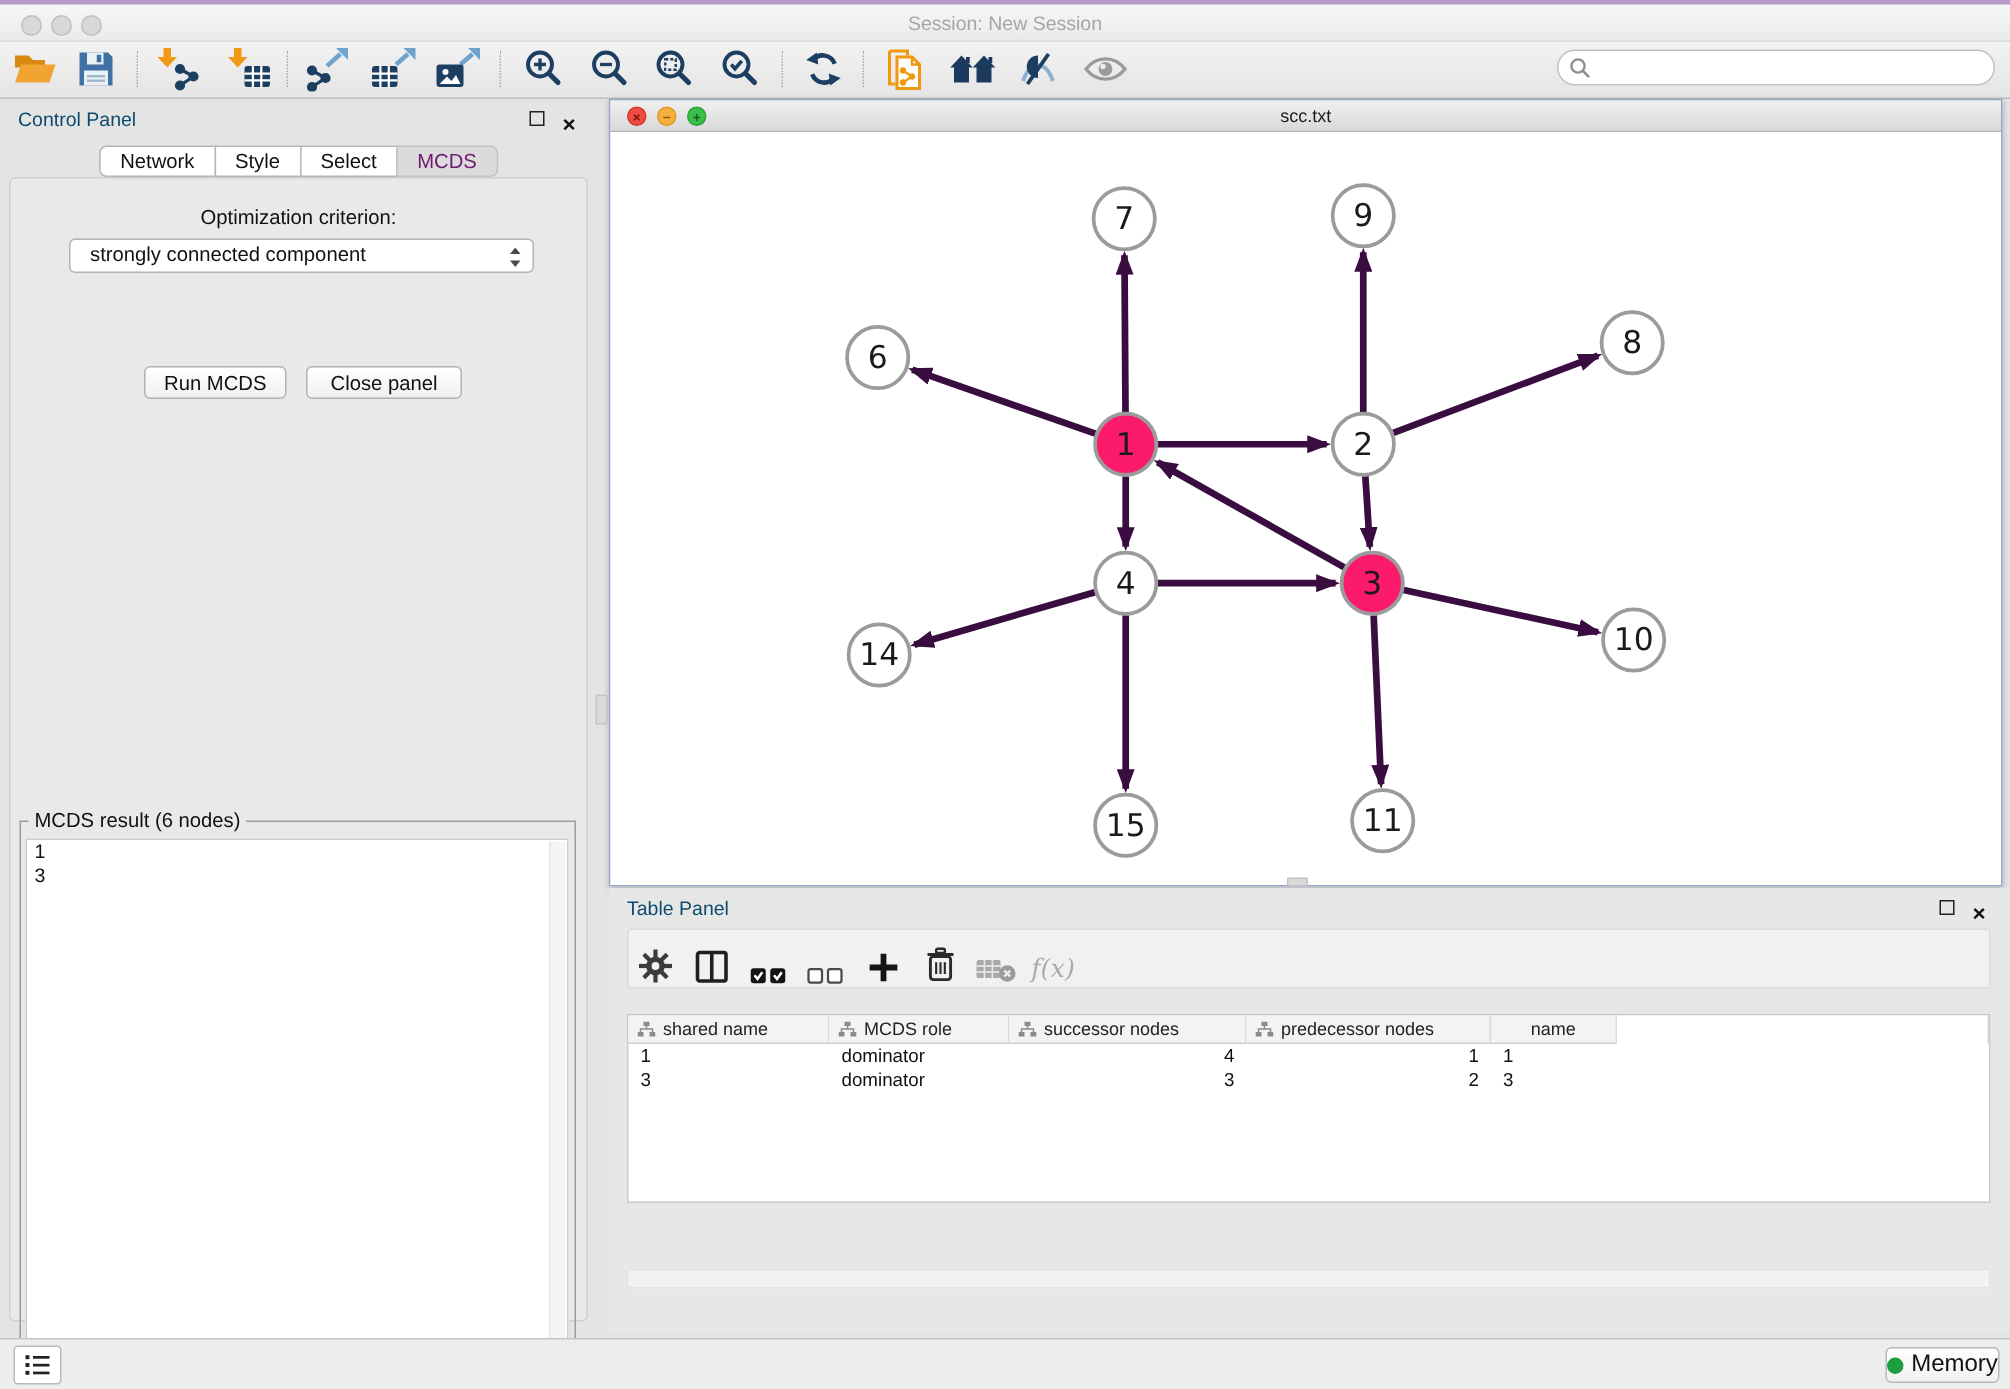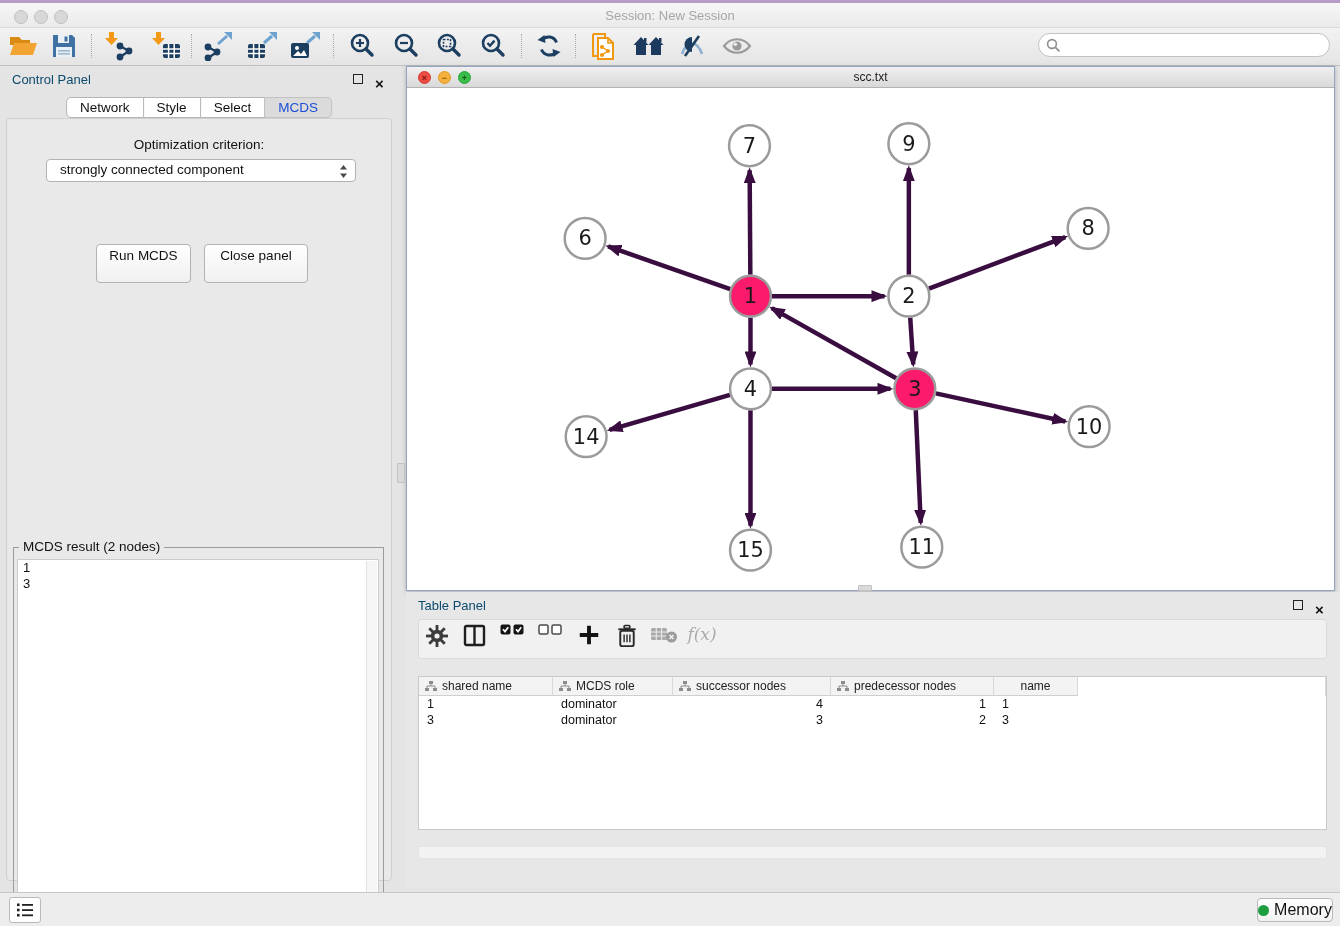--- a/index.html
+++ b/index.html
@@ -19,48 +19,48 @@
 
 #control-panel{position:absolute;left:0;top:66px;width:398px;height:822px;background:#E4E4E4}
 .panel-title{position:absolute;left:12px;top:6px;font-size:13px;color:#0c4a6e}
 .panel-ctl{position:absolute;top:7px;width:13px;height:13px}
 .float-ico{border:1.6px solid #222;width:10px;height:10px;margin-top:1px}
 .close-ico{font-size:15px;font-weight:900;line-height:11px;color:#111}
 .tabgroup{position:absolute;display:flex}
 .tab{background:#fff;border:1px solid #B4B4B4;margin-left:-1px;font-size:13.5px;line-height:19px;height:21px;padding:0 13px;color:#111;white-space:nowrap}
 .tab:first-child{border-radius:5px 0 0 5px;margin-left:0}
 .tab:last-child{border-radius:0 5px 5px 0}
-.tab.active{background:#DBDBDB;color:#1d4ed8;border-color:#C2C2C2}
+.tab.active{background:#DBDBDB;color:#701a75;border-color:#C2C2C2}
 #cp-tabs{left:50%;transform:translateX(-50%);top:31px}
 #cp-content{position:absolute;left:6px;top:52px;width:386px;height:763px;background:#E9E9E9;border:1px solid #CFCFCF;border-radius:4px}
 #opt-label{position:absolute;left:0;right:0;top:18px;text-align:center;font-size:13.5px}
 #criterion-select{position:absolute;left:39px;top:40px;width:310px;height:23px;background:#fff;border:1px solid #B3B3B3;border-radius:4px}
 #criterion-select .val{position:absolute;left:13px;top:2px;font-size:13.5px}
 #criterion-select .chev{position:absolute;right:7px;top:4px}
-.btn{position:absolute;height:39px;background:linear-gradient(#FFF,#F0F0F0);border:1px solid #B3B3B3;border-radius:4px;font-size:13.5px;line-height:21px;text-align:center;color:#111}
+.btn{position:absolute;height:22px;background:linear-gradient(#FFF,#F0F0F0);border:1px solid #B3B3B3;border-radius:4px;font-size:13.5px;line-height:21px;text-align:center;color:#111}
 
 #mcds-group{position:absolute;left:6px;top:428px;width:371px;height:378px;border:1px solid #9C9C9C}
 #mcds-legend{position:absolute;left:5px;top:-9px;background:#E9E9E9;padding:0 4px;font-size:13.5px}
 #mcds-list{position:absolute;left:3px;top:11px;right:4px;bottom:4px;background:#fff;border:1px solid #CCC}
 #mcds-list .item{font-size:13px;line-height:16px;padding-left:5px}
 #mcds-scroll{position:absolute;right:1px;top:1px;bottom:1px;width:11px;background:#F5F5F5;border-left:1px solid #E3E3E3}
 
 #net-window{position:absolute;left:406px;top:66px;width:929px;height:525px;background:#fff;border:1px solid #93A4C6;box-shadow:0 1px 4px rgba(0,0,0,.25)}
 #nw-titlebar{position:absolute;left:0;top:0;right:0;height:21px;background:linear-gradient(#F0F0F0,#D9D9D9);border-bottom:1px solid #B3B3B3}
 #nw-title{position:absolute;left:0;right:0;text-align:center;line-height:20px;font-size:12px;color:#1A1A1A}
 .light{position:absolute;top:4px;width:13px;height:13px;border-radius:50%;font-size:9px;font-weight:700;text-align:center;line-height:12px}
 #nw-canvas{position:absolute;left:0;top:21px;right:0;bottom:0;background:#fff}
 #graph-svg{width:100%;height:100%;display:block}
 .grip{position:absolute;background:#DADADA;border:1px solid #C2C2C2;border-radius:1px}
 
 #table-panel{position:absolute;left:406px;top:592px;width:934px;height:296px;background:#E7E7E7}
 #tp-toolbar{position:absolute;left:12px;top:27px;right:13px;height:40px;background:#F1F1F1;border:1px solid #DADADA;border-radius:3px}
-.tpbtn{position:absolute;top:4px;width:30px;height:32px;display:flex;align-items:flex-start;justify-content:center}
+.tpbtn{position:absolute;top:4px;width:30px;height:32px;display:flex;align-items:flex-end;justify-content:center}
 .fx{font-family:"DejaVu Serif","Liberation Serif",serif;font-style:italic;font-size:17px;color:#ABABAB}
-#tbl{position:absolute;left:12px;top:84px;right:13px;height:154px;background:#fff;border:1px solid #C9C9C9}
+#tbl{position:absolute;left:12px;top:84px;right:13px;height:126px;background:#fff;border:1px solid #C9C9C9}
 .trow{display:grid;grid-template-columns:134px 120px 158px 163px 84px 1fr}
 #tbl-header .th{background:#F3F3F3;border-right:1px solid #D9D9D9;border-bottom:1px solid #CFCFCF;height:19px;font-size:12px;display:flex;align-items:center;gap:5px;padding:0 6px;color:#222;white-space:nowrap;overflow:hidden}
 #tbl-header .th.center{justify-content:center}
 #tbl-header .th-empty{background:#fff;border-bottom:1px solid #fff}
 #table-body .td{font-size:12.5px;height:16px;line-height:16px;padding:0 8px;white-space:nowrap;overflow:hidden}
 #table-body .td.ar{text-align:right}
 #tbl-hscroll{position:absolute;left:12px;right:13px;top:254px;height:13px;background:#F2F2F2;border:1px solid #E3E3E3}
 #tbl-tabs{left:50%;transform:translateX(-50%);top:273px}
 #tbl-tabs .tab{font-weight:700;font-size:13px;line-height:19px}
 #tbl-tabs .tab.active{background:#D7D7D7;color:#BABABA}
@@ -259,21 +259,21 @@
       <span class="val">strongly connected component</span>
       <span class="chev"><svg width="9" height="15" viewBox="0 0 9 15">
             <path d="M4.5 1 L8 5.4 H1 z" fill="#4A4A4A"></path>
             <path d="M4.5 14 L1 9.6 h7 z" fill="#4A4A4A"></path>
           </svg></span>
     </div>
     <div id="opt-label">Optimization criterion:</div>
     <div class="btn" style="left:89px;top:125px;width:95px">Run MCDS</div>
     <div class="btn" style="left:197px;top:125px;width:104px">Close panel</div>
     <div id="mcds-group">
-      <span id="mcds-legend">MCDS result (2 nodes)</span>
+      <span id="mcds-legend">MCDS result (6 nodes)</span>
       <div id="mcds-list">
         <div id="mcds-scroll"></div>
       <div class="item">1</div>
           <div class="item">3</div>
         </div>
     </div>
   </div>
 </div>
 
 <div id="net-window">

